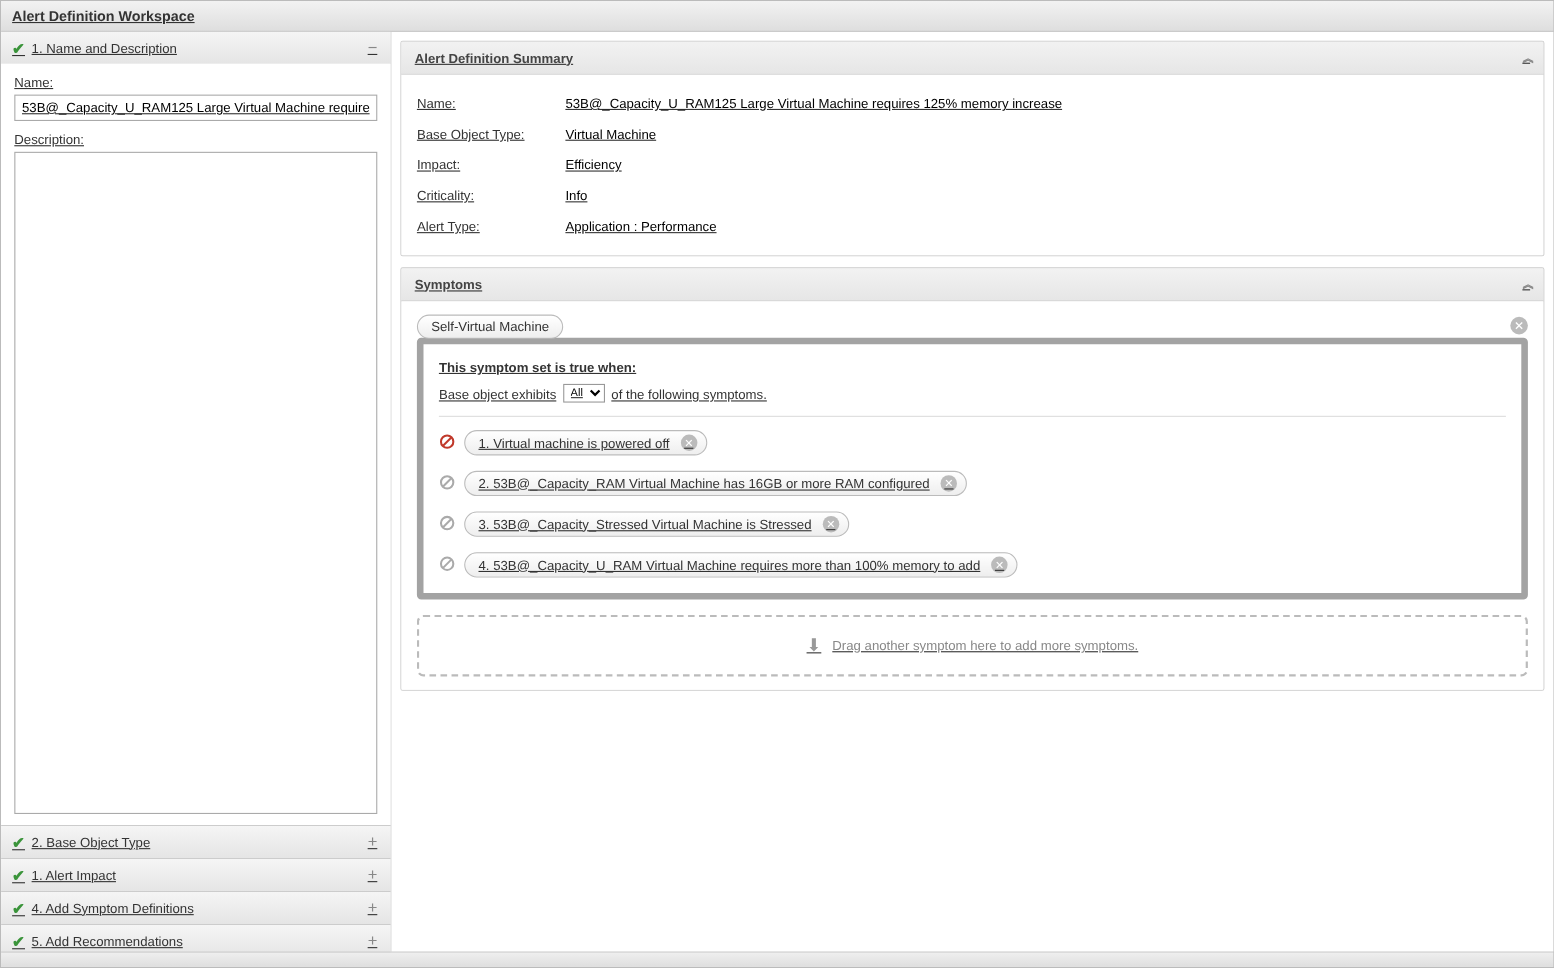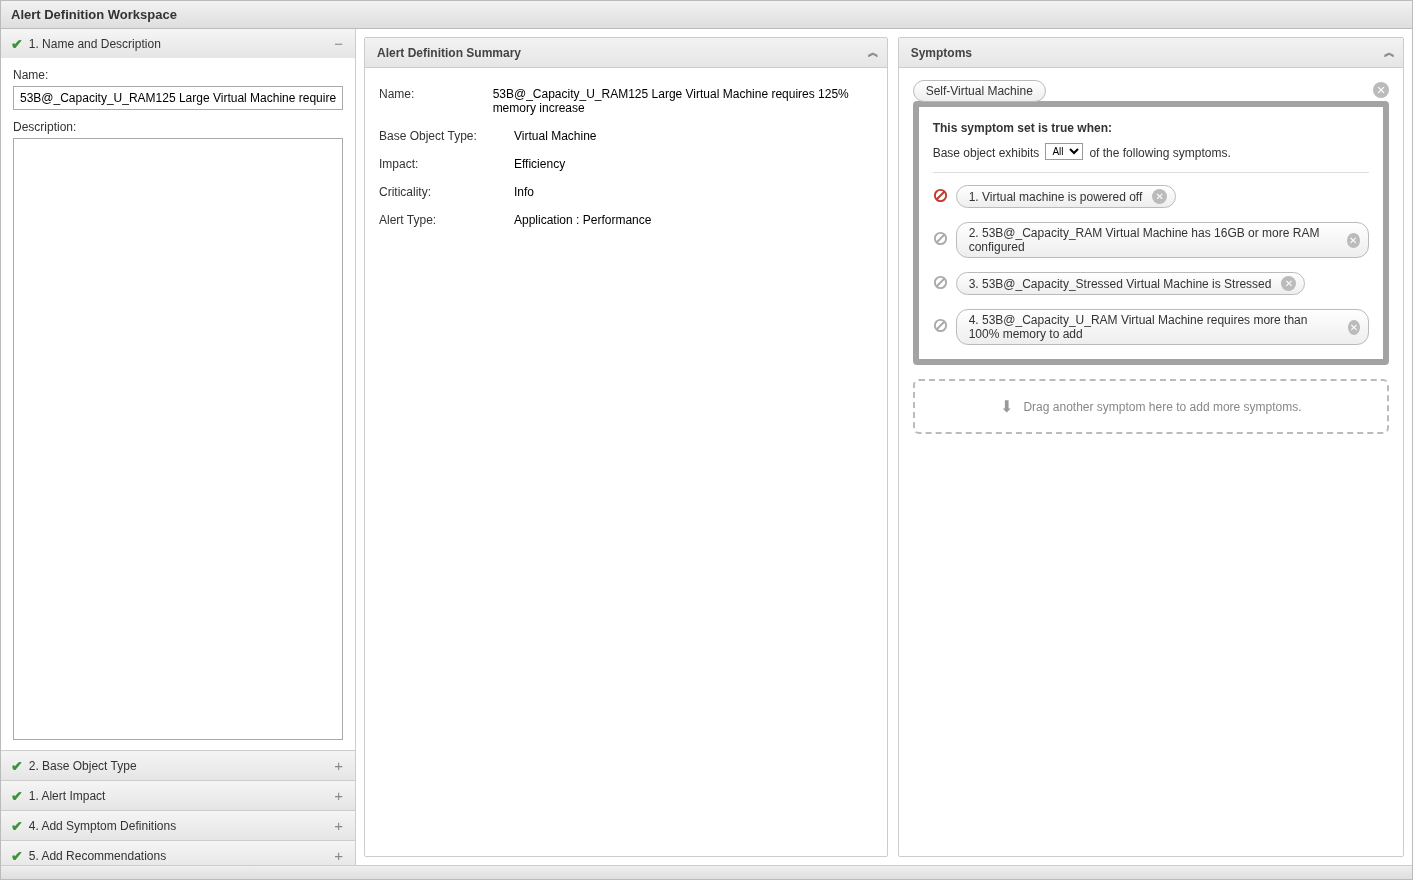--- a/index.html
+++ b/index.html
@@ -11,20 +11,21 @@
     width: 1413px;
     height: 880px;
     overflow: hidden;
   }
   .workspace {
     border: 1px solid #bbb;
     height: 100%;
     display: flex;
     flex-direction: column;
     background: #f4f4f4;
+    text-decoration: underline;
   }
   .ws-title {
     background: linear-gradient(#f2f2f2, #dedede);
     border-bottom: 1px solid #bbb;
     padding: 6px 10px;
     font-weight: bold;
     color: #333;
     font-size: 13px;
   }
   .ws-body {
@@ -102,21 +103,21 @@
   }
   .sidebar-spacer {
     flex: 1;
     background: #fff;
   }
   
   .content {
     flex: 1;
     padding: 8px;
     display: flex;
-    flex-direction: row;
+    flex-direction: column;
     gap: 10px;
     overflow: auto;
     background: #fff;
   }
   .panel {
     border: 1px solid #ccc;
     border-radius: 2px;
   }
   .panel-header {
     background: linear-gradient(#f2f2f2, #e6e6e6);

